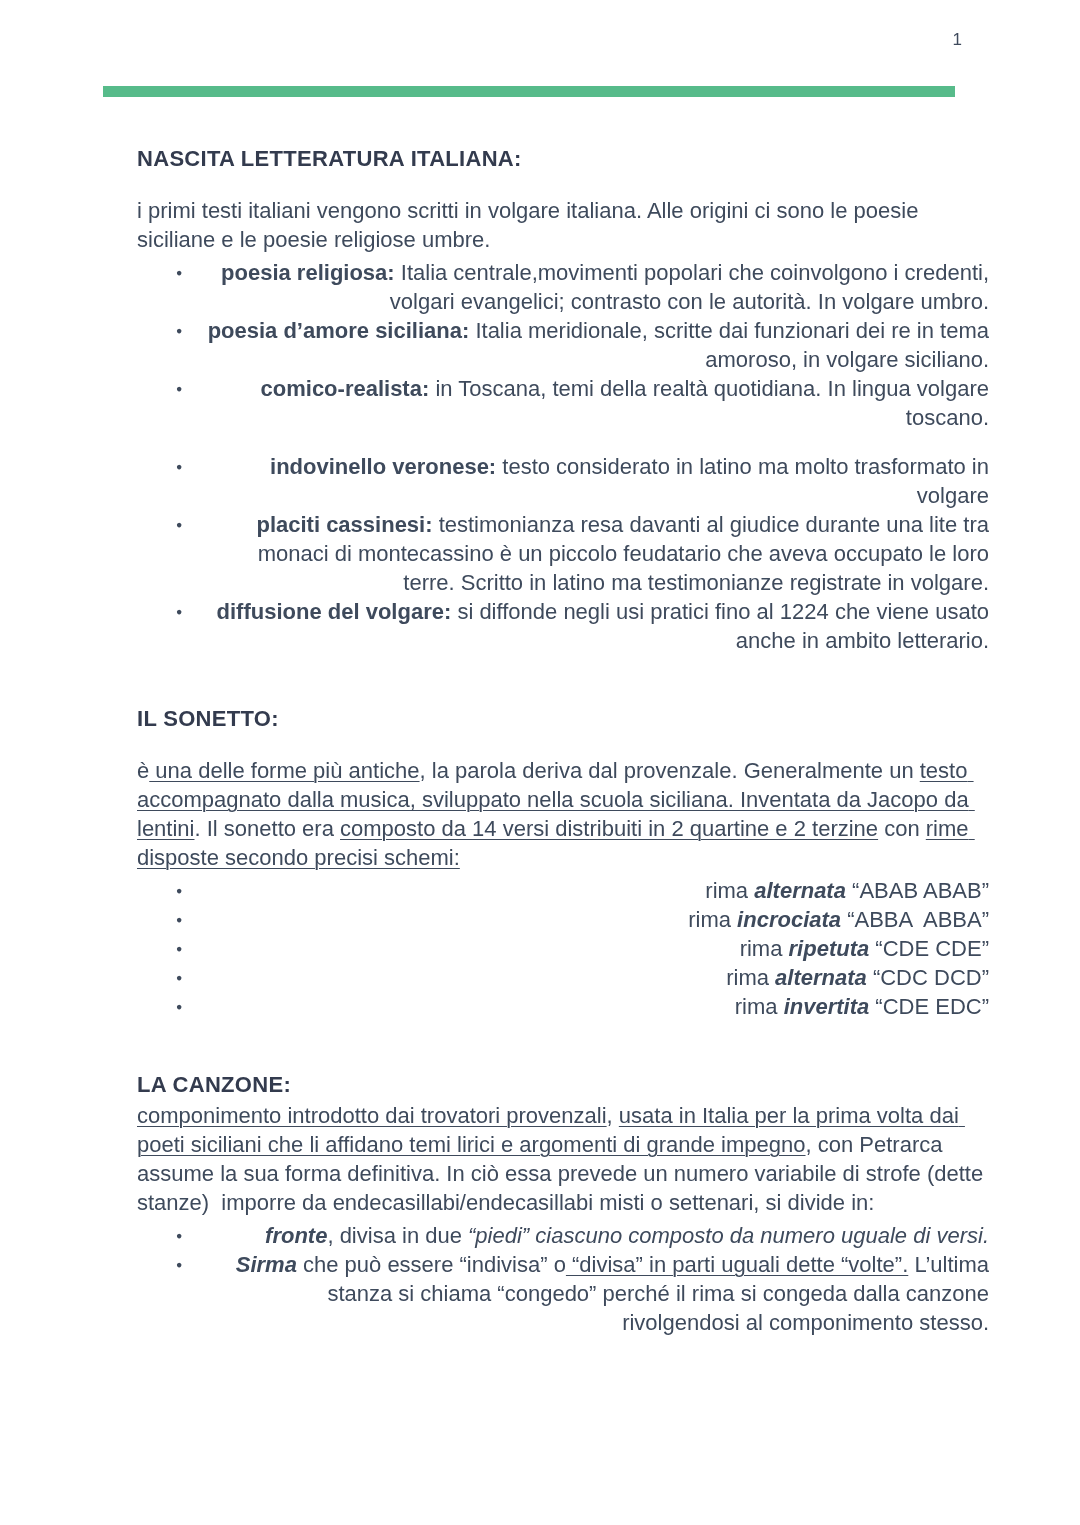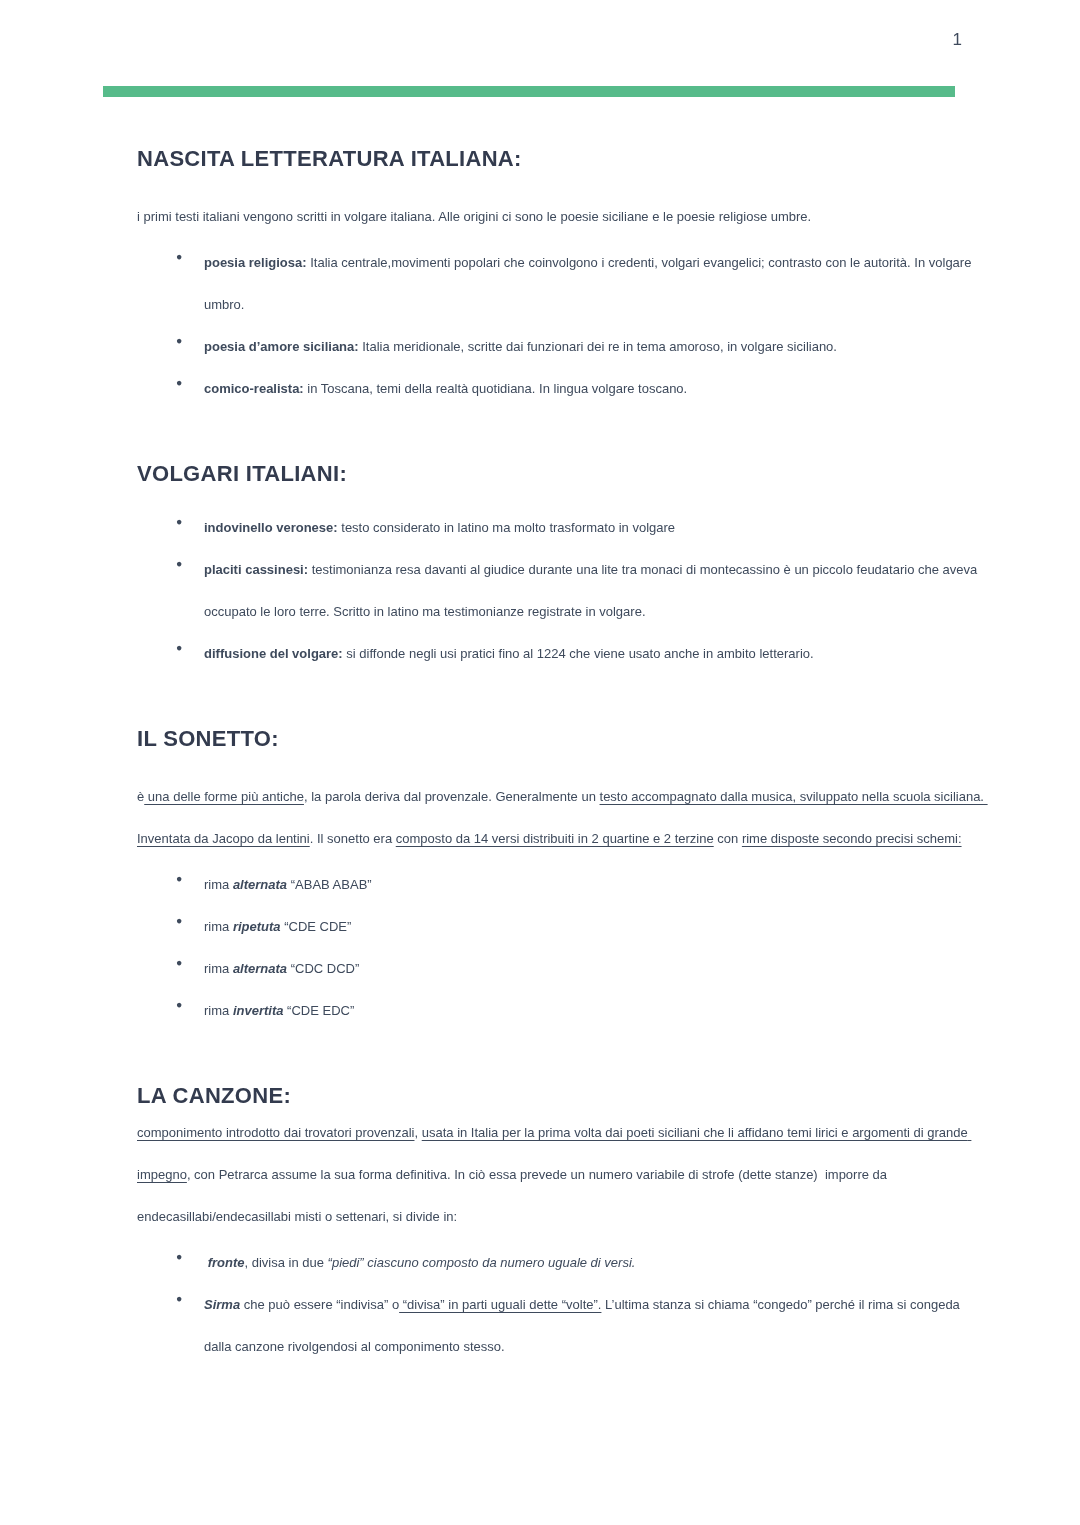--- a/index.html
+++ b/index.html
@@ -46,31 +46,32 @@
   .section-heading{
     margin:50px 0 0 0;
     font-size:22px;
     line-height:27px;
     font-weight:700;
     letter-spacing:0.3px;
     color:var(--heading);
   }
   .section-nascita .section-heading{margin-top:48px;}
   .runs{
-    font-size:13px;
-    line-height:42px;
+    font-size:22px;
+    line-height:29px;
     color:var(--body);
     white-space:pre-wrap;
   }
   p.intro{margin:24px 0 0 0;}
   .section-canzone p.intro{margin-top:3px;}
   ul.bullets{
     list-style:none;
     margin:4px 0 0 0;
     padding:0;
+    text-align:right;
   }
   .section-volgari ul.bullets{margin-top:20px;}
   ul.bullets li{
     position:relative;
     padding-left:67px;
   }
   ul.bullets li::before{
     content:"\25CF";
     position:absolute;
     left:39px;
@@ -98,33 +99,33 @@
       <h2 class="section-heading">NASCITA LETTERATURA ITALIANA:</h2>
       <p class="intro runs"><span>i primi testi italiani vengono scritti in volgare italiana. Alle origini ci sono le poesie siciliane e le poesie religiose umbre.</span></p>
       <ul class="bullets">
         <li class="runs"><span class="b">poesia religiosa:</span><span> Italia centrale,movimenti popolari che coinvolgono i credenti, volgari evangelici; contrasto con le autorità. In volgare umbro.</span></li>
         <li class="runs"><span class="b">poesia d’amore siciliana:</span><span> Italia meridionale, scritte dai funzionari dei re in tema amoroso, in volgare siciliano.</span></li>
         <li class="runs"><span class="b">comico-realista:</span><span> in Toscana, temi della realtà quotidiana. In lingua volgare toscano.</span></li>
       </ul>
     </section>
 
     <section class="section-volgari">
-      <h2 class="section-heading">VOLGARI ITALIANI:</h2>
       <ul class="bullets">
         <li class="runs"><span class="b">indovinello veronese:</span><span> testo considerato in latino ma molto trasformato in volgare</span></li>
         <li class="runs"><span class="b">placiti cassinesi:</span><span> testimonianza resa davanti al giudice durante una lite tra monaci di montecassino è un piccolo feudatario che aveva occupato le loro terre. Scritto in latino ma testimonianze registrate in volgare.</span></li>
         <li class="runs"><span class="b">diffusione del volgare:</span><span> si diffonde negli usi pratici fino al 1224 che viene usato anche in ambito letterario.</span></li>
       </ul>
     </section>
 
     <section class="section-sonetto">
       <h2 class="section-heading">IL SONETTO:</h2>
       <p class="intro runs"><span>è</span><span class="u"> una delle forme più antiche</span><span>, la parola deriva dal provenzale. Generalmente un </span><span class="u">testo accompagnato dalla musica, sviluppato nella scuola siciliana. Inventata da Jacopo da lentini</span><span>. Il sonetto era </span><span class="u">composto da 14 versi distribuiti in 2 quartine e 2 terzine</span><span> con </span><span class="u">rime disposte secondo precisi schemi:</span></p>
       <ul class="bullets">
         <li class="runs"><span>rima </span><span class="b i">alternata</span><span> “ABAB ABAB”</span></li>
+        <li class="runs"><span>rima </span><span class="b i">incrociata</span><span> “ABBA  ABBA”</span></li>
         <li class="runs"><span>rima </span><span class="b i">ripetuta</span><span> “CDE CDE”</span></li>
         <li class="runs"><span>rima </span><span class="b i">alternata</span><span> “CDC DCD”</span></li>
         <li class="runs"><span>rima </span><span class="b i">invertita</span><span> “CDE EDC”</span></li>
       </ul>
     </section>
 
     <section class="section-canzone">
       <h2 class="section-heading">LA CANZONE:</h2>
       <p class="intro runs"><span class="u">componimento introdotto dai trovatori provenzali</span><span>, </span><span class="u">usata in Italia per la prima volta dai poeti siciliani che li affidano temi lirici e argomenti di grande impegno</span><span>, con Petrarca assume la sua forma definitiva. In ciò essa prevede un numero variabile di strofe (dette stanze)  imporre da endecasillabi/endecasillabi misti o settenari, si divide in:</span></p>
       <ul class="bullets">

